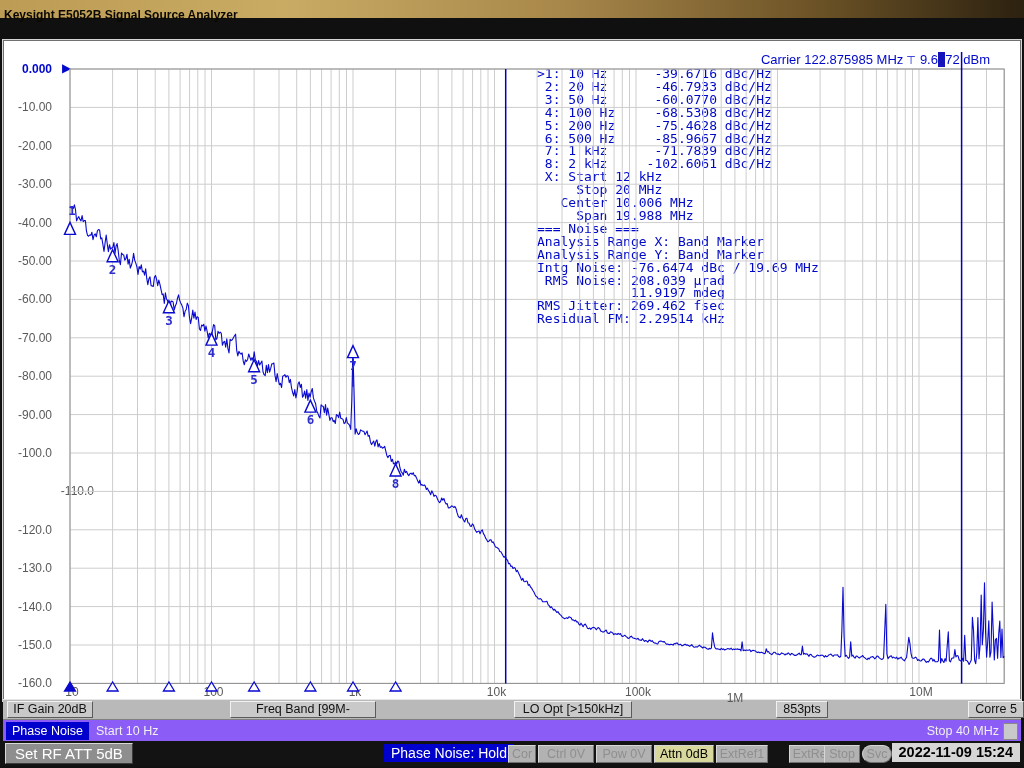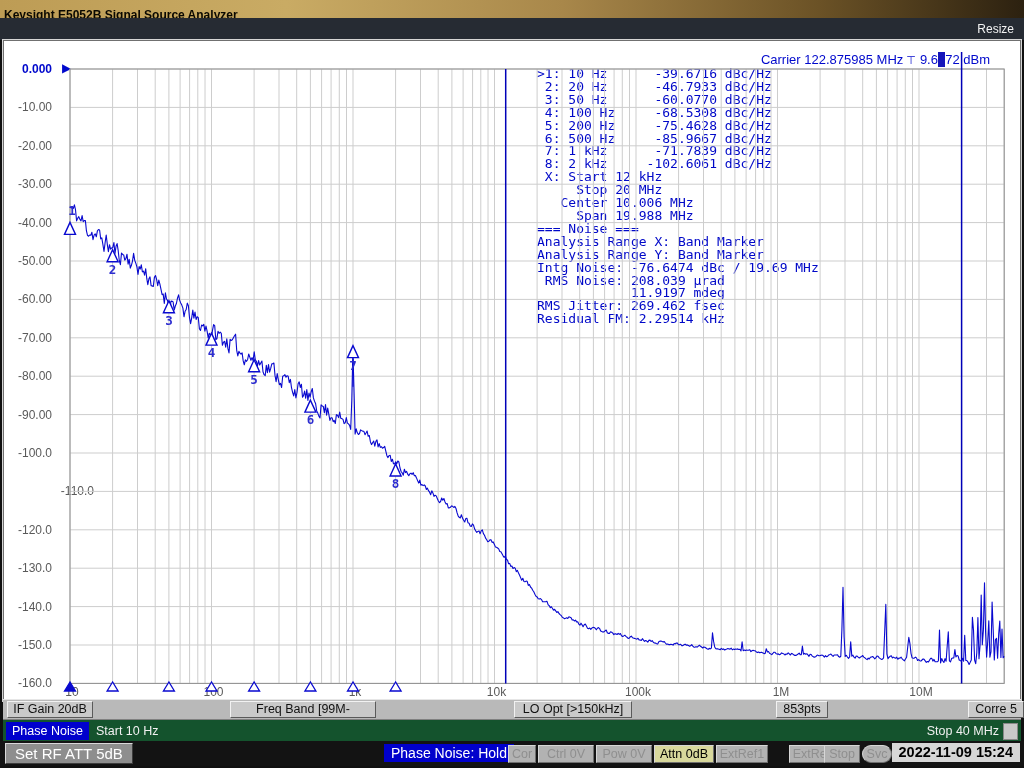--- a/index.html
+++ b/index.html
@@ -31,21 +31,21 @@
            font-size:13px;line-height:12.9px;color:#0008c8;white-space:pre;z-index:1;}
   
   #plot-svg{position:absolute;left:0;top:0;width:1024px;height:700px;z-index:2;pointer-events:none;}
   
   #softkey-bar{position:absolute;left:3px;top:699px;width:1018px;height:20px;background:#b9b9b9;
                border-top:1px solid #e6e6e6;}
   .softkey{position:absolute;top:1px;height:15px;line-height:15px;text-align:center;font-size:12.5px;
            color:#111;background:#c9c9c9;border:1px solid;border-color:#f2f2f2 #5a5a5a #5a5a5a #f2f2f2;
            padding:0 4px;cursor:default;}
   
-  #tab-bar{position:absolute;left:3px;top:719px;width:1018px;height:22px;background:#14532d;
+  #tab-bar{position:absolute;left:3px;top:719px;width:1018px;height:22px;background:#8b5cf6;
            border-top:1px solid #808080;}
   #tab-phase-noise{position:absolute;left:3px;top:2px;background:#0000cc;color:#fff;font-size:12.5px;
                    padding:2px 6px;cursor:default;}
   #tab-start{position:absolute;left:93px;top:4px;color:#f0f0f0;font-size:12.5px;}
   #tab-stop{position:absolute;right:22px;top:4px;color:#f0f0f0;font-size:12.5px;}
   #tab-handle{position:absolute;right:3px;top:3px;width:13px;height:15px;background:#c9c9c9;
               border:1px solid #888;}
   
   #status-bar{position:absolute;left:0;top:741px;width:1024px;height:25px;background:#131313;}
   #set-rf-att{position:absolute;left:5px;top:2px;height:19px;line-height:19px;padding:0 9px;
@@ -61,23 +61,20 @@
 </style>
 </head>
 <body>
 
 <div id="screen">
 
   <div id="title-bar">
     <span class="t">Keysight E5052B Signal Source Analyzer</span>
   </div>
 
-  <div id="win-strip">
-    <span id="resize-btn">Resize</span>
-  </div>
 
   <div id="panel"></div>
 
 
   <div id="carrier-line"><span>Carrier 122.875985 MHz</span><span class="tsym">⊤</span><span class="pwr"><span>9.6</span><span class="cur">9</span><span>72 dBm</span></span></div>
 
   <span id="ref-arrow">▶</span>
   <div id="y-labels">
       <div class="ylab ref" style="top: 62px;">0.000</div>
       <div class="ylab" style="top: 100.4px;">-10.00</div>
@@ -96,21 +93,21 @@
       <div class="ylab" style="top: 599.6px;">-140.0</div>
       <div class="ylab" style="top: 638px;">-150.0</div>
       <div class="ylab" style="top: 676.4px;">-160.0</div>
     </div>
   <div id="x-labels">
       <div class="xlab" style="left: 72px;">10</div>
       <div class="xlab" style="left: 213.5px;">100</div>
       <div class="xlab" style="left: 355px;">1k</div>
       <div class="xlab" style="left: 496.5px;">10k</div>
       <div class="xlab" style="left: 638px;">100k</div>
-      <div class="xlab" style="left: 781px;">1M</div>
+      <div class="xlab" style="left: 735px; margin-top: 6px;">1M</div>
       <div class="xlab" style="left: 921px;">10M</div>
     </div>
 
   <div id="readout"><div>&gt;1: 10 Hz      -39.6716 dBc/Hz</div><div> 2: 20 Hz      -46.7933 dBc/Hz</div><div> 3: 50 Hz      -60.0770 dBc/Hz</div><div> 4: 100 Hz     -68.5308 dBc/Hz</div><div> 5: 200 Hz     -75.4628 dBc/Hz</div><div> 6: 500 Hz     -85.9667 dBc/Hz</div><div> 7: 1 kHz      -71.7839 dBc/Hz</div><div> 8: 2 kHz     -102.6061 dBc/Hz</div><div> X: Start 12 kHz</div><div>     Stop 20 MHz</div><div>   Center 10.006 MHz</div><div>     Span 19.988 MHz</div><div>=== Noise ===</div><div>Analysis Range X: Band Marker</div><div>Analysis Range Y: Band Marker</div><div>Intg Noise: -76.6474 dBc / 19.69 MHz</div><div> RMS Noise: 208.039 µrad</div><div>            11.9197 mdeg</div><div>RMS Jitter: 269.462 fsec</div><div>Residual FM: 2.29514 kHz</div></div>
 
   <svg id="plot-svg" viewBox="0 0 1024 700">
     <g id="g-grid">
         <line x1="70" y1="69" x2="1004.1914887729067" y2="69" stroke="#cdcdcd" stroke-width="1"></line>
         <line x1="70" y1="107.4" x2="1004.1914887729067" y2="107.4" stroke="#cdcdcd" stroke-width="1"></line>
         <line x1="70" y1="145.8" x2="1004.1914887729067" y2="145.8" stroke="#cdcdcd" stroke-width="1"></line>

